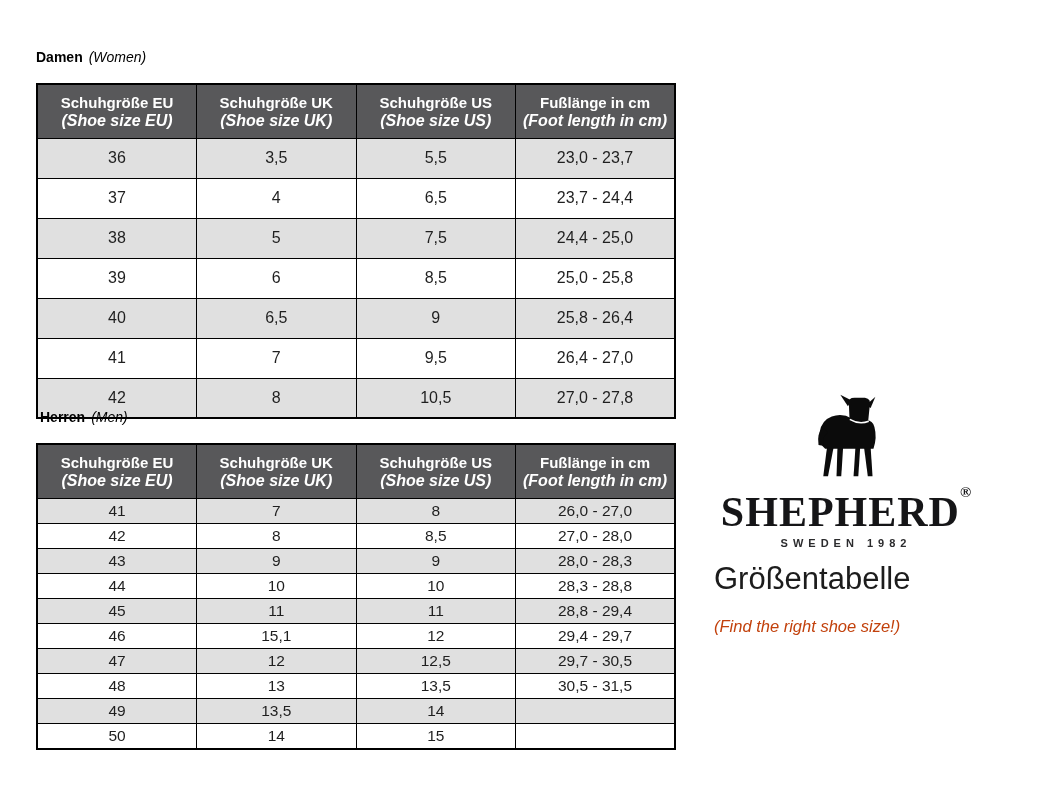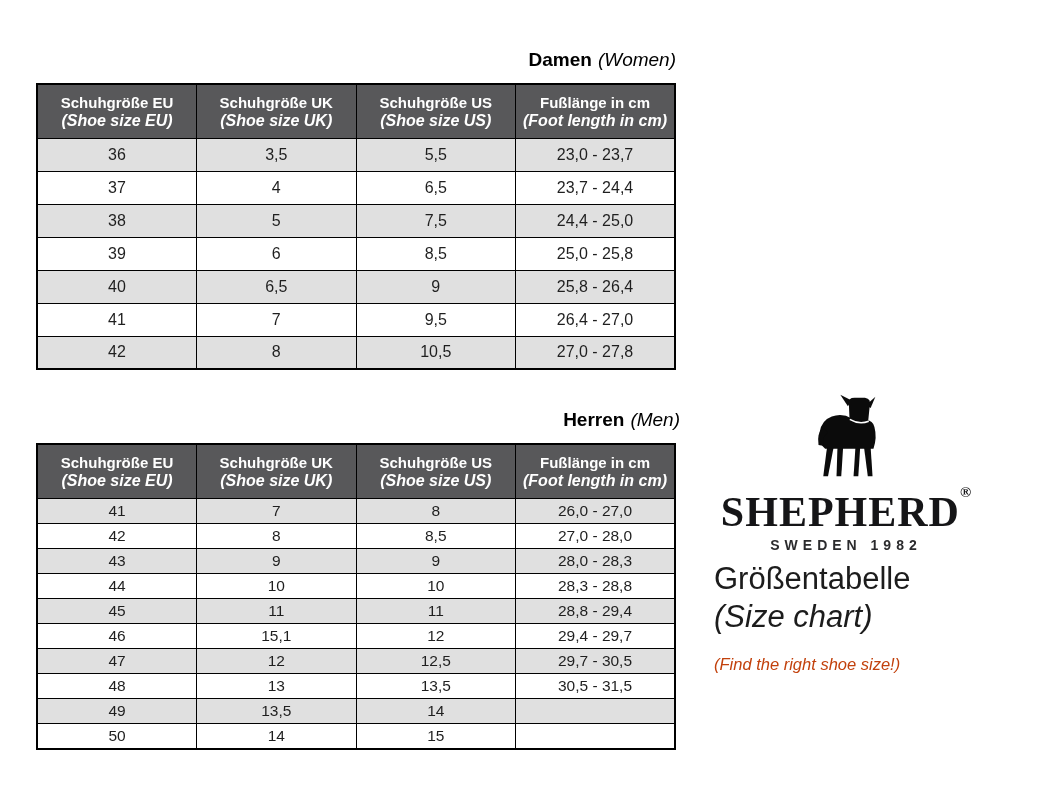--- a/index.html
+++ b/index.html
@@ -18,22 +18,22 @@
     font-family: "Liberation Sans", sans-serif;
     color: var(--text);
     overflow: hidden;
     position: relative;
   }
   .abs { position: absolute; }
 
   
   .table-title {
     width: 640px;
-    text-align: right;
-    font-size: 19px;
+    text-align: left;
+    font-size: 14px;
     color: #000;
   }
   .table-title .t-de { font-weight: bold; }
   .table-title .t-en { font-style: italic; font-weight: normal; margin-left: 6px; }
 
   
   table.size-table {
     width: 640px;
     border-collapse: collapse;
     border: 2px solid var(--border);
@@ -51,21 +51,21 @@
   table.size-table th .h-en { font-size: 16px; font-weight: bold; font-style: italic; line-height: 18px; }
   table.size-table td {
     border: 1px solid var(--border);
     text-align: center;
     vertical-align: middle;
     font-size: 16px;
     color: var(--text);
     background: var(--row-bg);
   }
   table.size-table tbody tr:nth-child(odd) td { background: var(--row-alt-bg); }
-  #damen-table td { height: 33px; }
+  #damen-table td { height: 40px; }
   #herren-table td { height: 25.1px; font-size: 15.5px; }
 
   
   .brand {
     width: 268px;
     text-align: center;
   }
   .brand .lamb-wrap { display: block; margin: 0 auto 4px auto; width: 96px; height: 90px; }
   .brand .brand-name {
     font-family: "Liberation Serif", serif;
@@ -81,21 +81,21 @@
     font-size: 15px;
     vertical-align: super;
     font-weight: bold;
     letter-spacing: 0;
     position: relative;
     top: -14px;
     font-family: "Liberation Serif", serif;
   }
   .brand .brand-tagline {
     margin-top: 4px;
-    font-size: 14px;
+    font-size: 11px;
     font-weight: bold;
     letter-spacing: 5px;
     color: #2b2b2d;
   }
 
   
   .side-headings { width: 300px; }
   .side-heading-de { font-size: 31px; line-height: 38px; color: #1c1c1c; }
   .side-heading-en { font-size: 31px; line-height: 38px; font-style: italic; color: #1c1c1c; }
   .side-sub { margin-top: 18px; }
@@ -287,17 +287,16 @@
 
       <path d="M54,30 Q64,36 74,32" fill="none" stroke="#ffffff" stroke-width="1.6"></path>
     </svg>
   </span>
   <div class="brand-name"><span>SHEPHERD</span><span class="brand-reg">®</span></div>
   <div class="brand-tagline">SWEDEN 1982</div>
 </div>
 
 <div class="abs side-headings" style="left:714px; top:560px;">
   <div class="side-heading-de">Größentabelle</div>
-  <div class="side-heading-en">(Size chart)</div>
   <div class="side-sub">
     <div class="side-sub-en">(Find the right shoe size!)</div>
   </div>
 </div>
 
 </body></html>

